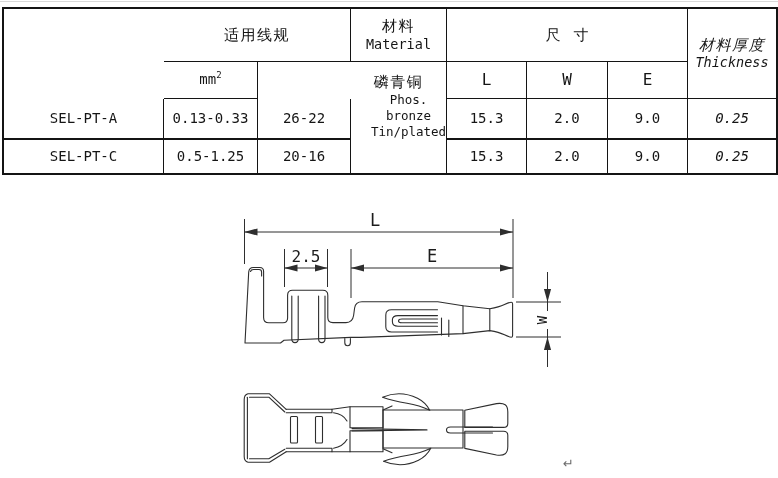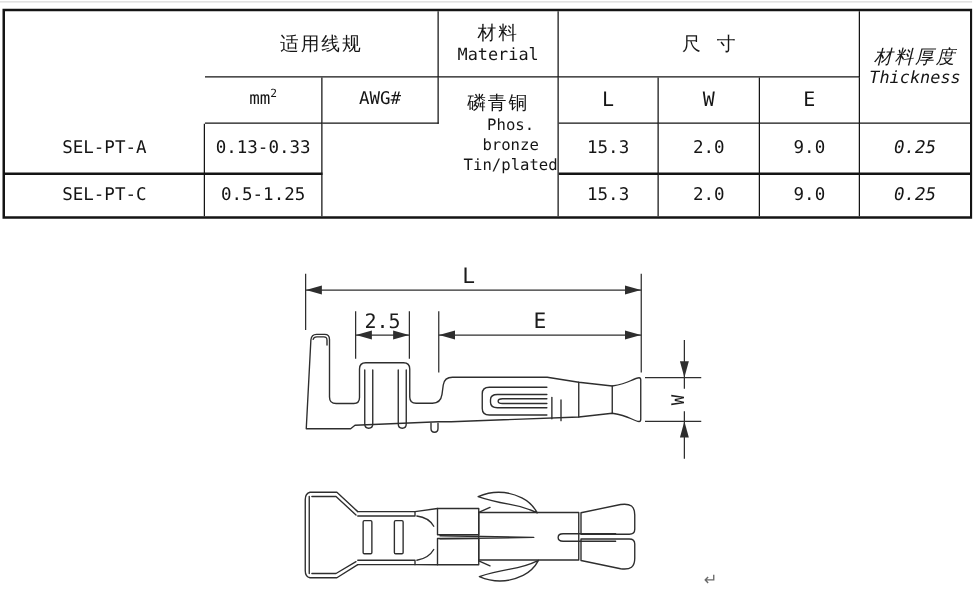--- a/index.html
+++ b/index.html
@@ -68,23 +68,20 @@
     </div>
 
     <div class="cell c8 rspan12 last-col">
       <span class="cn">材料厚度</span>
       <span class="en">Thickness</span>
     </div>
 
     <div class="cell c2 r2">
       <span class="val"><span>mm</span><sup>2</sup></span>
     </div>
-    <div class="cell c3 r2">
-      <span class="val">AWG#</span>
-    </div>
 
     <div class="cell c4 rspan24 last-row mat-cell">
       <span class="cn">磷青铜</span>
       <span class="mat-en">Phos. bronze</span>
       <span class="mat-en">Tin/plated</span>
     </div>
 
     <div class="cell c5 r2">
       <span class="lwe">L</span>
     </div>
@@ -94,38 +91,44 @@
     <div class="cell c7 r2">
       <span class="lwe">E</span>
     </div>
 
     <div class="cell c1 r3 thickb">
       <span class="val">SEL-PT-A</span>
     </div>
     <div class="cell c2 r3 thickb">
       <span class="val">0.13-0.33</span>
     </div>
+    <div class="cell c3 r3 thickb">
+      <span class="val">26-22</span>
+    </div>
     <div class="cell c5 r3 thickb">
       <span class="val">15.3</span>
     </div>
     <div class="cell c6 r3 thickb">
       <span class="val">2.0</span>
     </div>
     <div class="cell c7 r3 thickb">
       <span class="val">9.0</span>
     </div>
     <div class="cell c8 r3 last-col thickb">
       <span class="val">0.25</span>
     </div>
 
     <div class="cell c1 r4 last-row">
       <span class="val">SEL-PT-C</span>
     </div>
     <div class="cell c2 r4 last-row">
       <span class="val">0.5-1.25</span>
+    </div>
+    <div class="cell c3 r4 last-row">
+      <span class="val">20-16</span>
     </div>
     <div class="cell c5 r4 last-row">
       <span class="val">15.3</span>
     </div>
     <div class="cell c6 r4 last-row">
       <span class="val">2.0</span>
     </div>
     <div class="cell c7 r4 last-row">
       <span class="val">9.0</span>
     </div>

